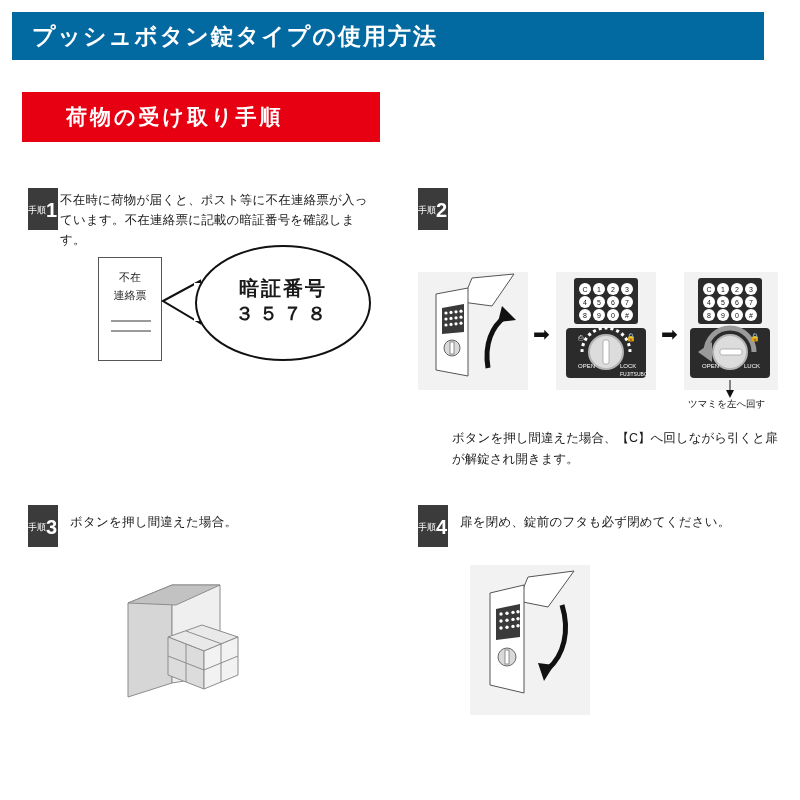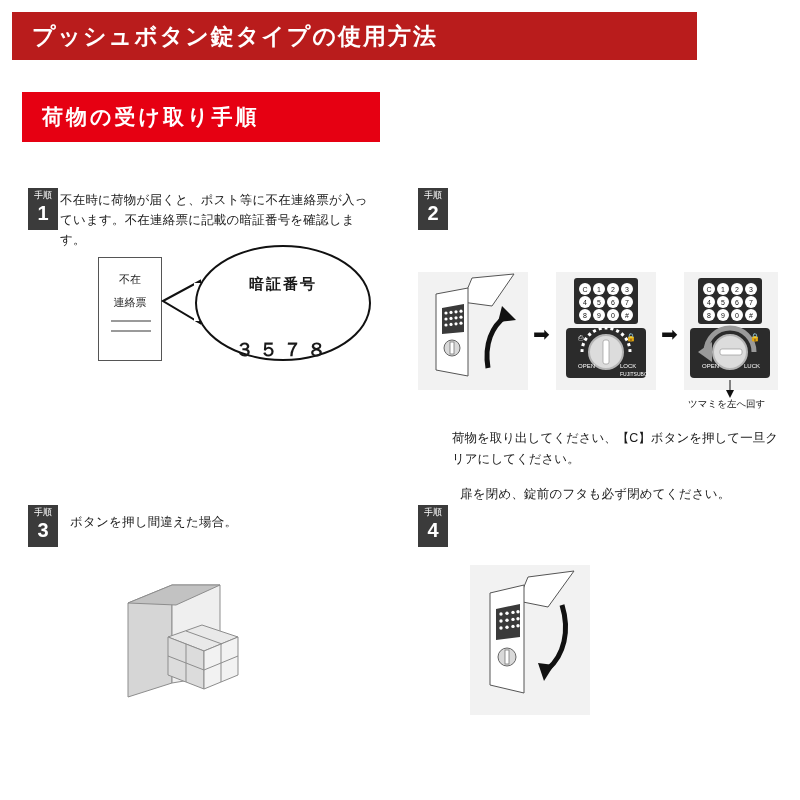--- a/index.html
+++ b/index.html
@@ -18,23 +18,23 @@
     position: relative;
     width: 800px;
     height: 800px;
   }
 
   
   .header-bar {
     position: absolute;
     left: 12px;
     top: 12px;
-    width: 685px;
+    width: 752px;
     height: 48px;
-    background: #b91c1c;
+    background: #0369a1;
     display: flex;
     align-items: center;
   }
   .header-title {
     color: #ffffff;
     font-size: 23px;
     font-weight: bold;
     letter-spacing: 2px;
     padding-left: 20px;
   }
@@ -48,32 +48,32 @@
     height: 50px;
     background: #e60012;
     display: flex;
     align-items: center;
   }
   .section-banner-title {
     color: #ffffff;
     font-size: 21px;
     font-weight: bold;
     letter-spacing: 3px;
-    padding-left: 20px;
+    padding-left: 44px;
   }
 
   
   .step-badge {
     position: absolute;
     width: 30px;
     height: 42px;
     background: #3b3b3b;
     color: #ffffff;
     display: flex;
-    flex-direction: column;
+    flex-direction: row;
     align-items: center;
     justify-content: flex-start;
     box-sizing: border-box;
     padding-top: 2px;
   }
   .step-badge .kanji {
     font-size: 9px;
     line-height: 11px;
     letter-spacing: 0px;
   }
@@ -109,21 +109,21 @@
     background: #fff;
     box-sizing: border-box;
   }
   .slip .slip-label {
     position: absolute;
     top: 10px;
     left: 0;
     width: 100%;
     text-align: center;
     font-size: 11px;
-    line-height: 23px;
+    line-height: 18px;
     color: #222;
   }
   .slip .line {
     position: absolute;
     left: 12px;
     width: 40px;
     height: 1.5px;
     background: #9a9a9a;
   }
   .slip .line.l1 { top: 62px; }
@@ -139,34 +139,33 @@
     border-radius: 50%;
     background: #fff;
     box-sizing: border-box;
   }
   .bubble .b-title {
     position: absolute;
     top: 28px;
     left: 0;
     width: 100%;
     text-align: center;
-    font-size: 15px;
+    font-size: 20px;
     font-weight: bold;
     letter-spacing: 2px;
   }
   .bubble .b-code {
     position: absolute;
     top: 54px;
     left: 0;
     width: 100%;
     text-align: center;
     font-size: 19px;
     font-weight: bold;
     letter-spacing: 5px;
-    margin-top: 36px;
   }
 
   
   .panel {
     position: absolute;
     background: #f2f2f2;
   }
 
   
   .fig2 { position: absolute; left: 418px; top: 272px; width: 360px; height: 130px; }
@@ -358,21 +357,21 @@
       
       <svg width="94" height="30" style="position:absolute;left:0;top:106px;">
         <path d="M46,2 L46,14" stroke="#111" stroke-width="1"></path>
         <polygon points="42,12 50,12 46,20" fill="#111"></polygon>
       </svg>
     </div>
 
     <div class="caption-small" style="left:270px; top:126px; width:130px;">ツマミを左へ回す</div>
   </div>
 
-  <div class="note-text" style="left:452px; top:428px; width:330px;">荷物を取り出してください、【C】ボタンを押して一旦クリアにしてください。</div>
+  <div class="note-text" style="left:452px; top:428px; width:330px;">ボタンを押し間違えた場合、【C】へ回しながら引くと扉が解錠され開きます。</div>
 
   <div class="step-badge" style="left:28px; top:505px;">
     <span class="kanji">手順</span>
     <span class="num">3</span>
   </div>
   <div class="step-text" style="left:70px; top:512px; width:320px;">ボタンを押し間違えた場合。</div>
 
   <div class="fig3">
     <svg width="200" height="130">
 
@@ -388,21 +387,21 @@
       <line x1="111" y1="69" x2="111" y2="107" stroke="#8d8d8d" stroke-width="1"></line>
       <line x1="58" y1="81" x2="94" y2="95" stroke="#8d8d8d" stroke-width="1"></line>
       <line x1="94" y1="95" x2="128" y2="81" stroke="#8d8d8d" stroke-width="1"></line>
     </svg>
   </div>
 
   <div class="step-badge" style="left:418px; top:505px;">
     <span class="kanji">手順</span>
     <span class="num">4</span>
   </div>
-  <div class="step-text" style="left:460px; top:484px; width:320px;">扉を閉め、錠前のフタも必ず閉めてください。</div>
+  <div class="step-text" style="left:460px; top:512px; width:320px;">扉を閉め、錠前のフタも必ず閉めてください。</div>
 
   <div class="panel fig4">
     <svg width="120" height="150">
 
       <polygon points="58,12 104,6 78,42 48,36" fill="#ffffff" stroke="#555" stroke-width="1"></polygon>
 
       <polygon points="20,28 54,20 54,128 20,120" fill="#ffffff" stroke="#555" stroke-width="1"></polygon>
 
       <polygon points="26,44 50,39 50,72 26,75" fill="#3a3a3a"></polygon>
       <g fill="#ffffff">

